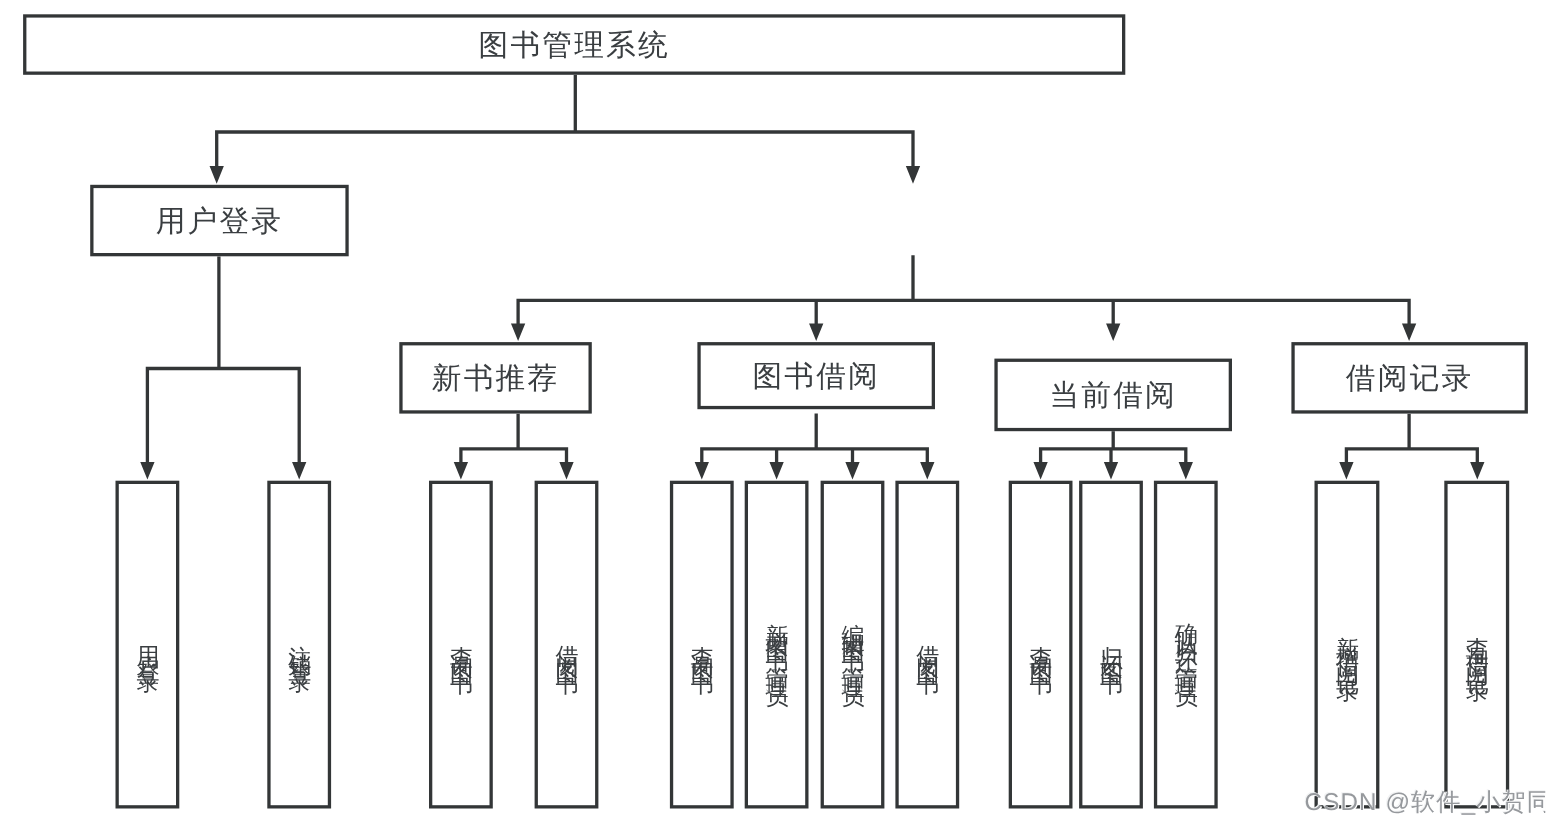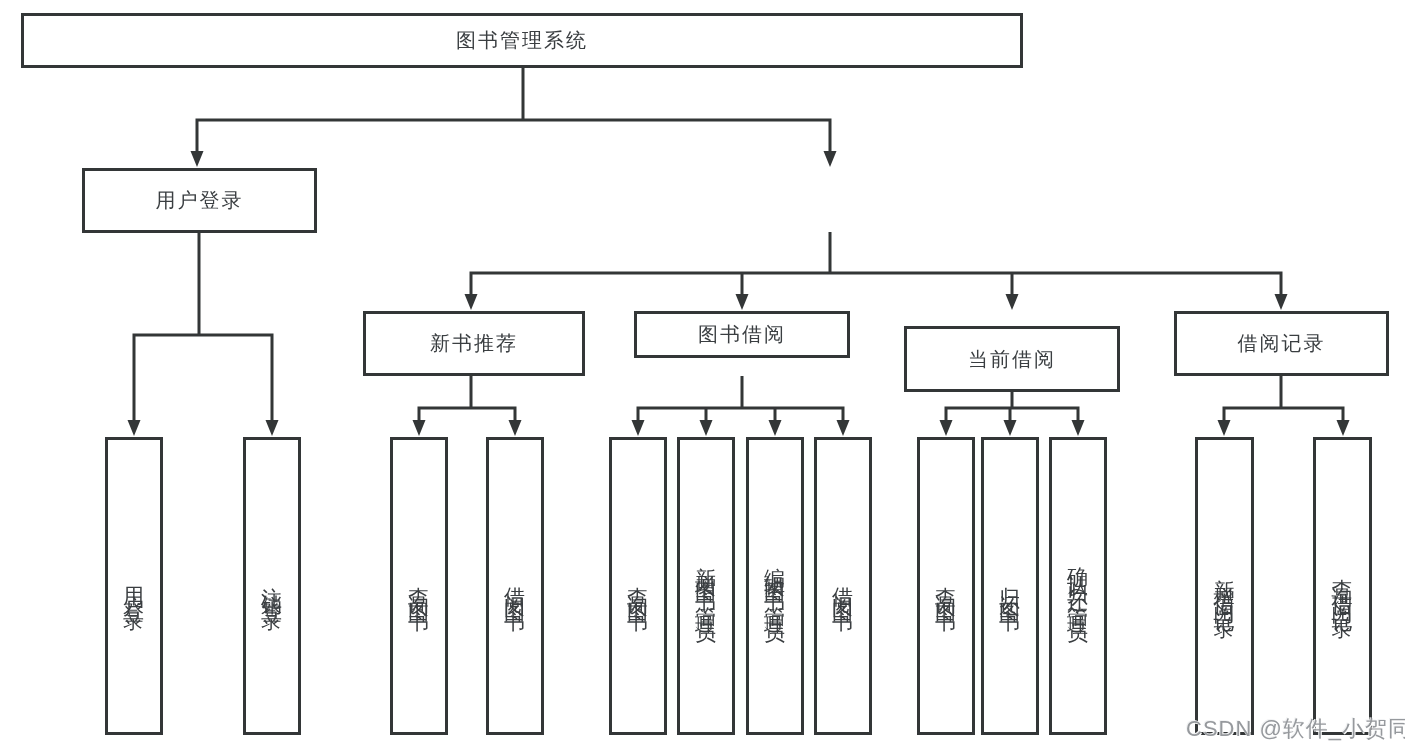--- a/index.html
+++ b/index.html
@@ -22,21 +22,21 @@
     box-sizing: border-box;
     border: 3px solid #333637;
     background: #ffffff;
     color: #3a3e41;
     display: flex;
     align-items: center;
     justify-content: center;
     text-align: center;
   }
   .h-box {
-    font-size: 20px;
+    font-size: 27px;
     letter-spacing: 2px;
     white-space: nowrap;
   }
   .v-box {
     writing-mode: vertical-rl;
     text-orientation: mixed;
     font-size: 21px;
     letter-spacing: 8px;
     line-height: 1;
   }
@@ -83,22 +83,22 @@
              M1003.5,420 L1016.5,420 L1010,436 Z
              M1071.5,420 L1084.5,420 L1078,436 Z
              M1217.5,420 L1230.5,420 L1224,436 Z
              M1336.5,420 L1349.5,420 L1343,436 Z"></path>
   </svg>
 
   <div class="node h-box" style="left:21px; top:13px; width:1002px; height:55px;">图书管理系统</div>
 
   <div class="node h-box" style="left:82px; top:168px; width:235px; height:65px;">用户登录</div>
 
-  <div class="node h-box" style="left:363px; top:311px; width:222px; height:65px;">新书推荐</div>
-  <div class="node h-box" style="left:634px; top:311px; width:216px; height:47px;">图书借阅</div>
+  <div class="node h-box" style="left:363px; top:311px; width:175px; height:65px;">新书推荐</div>
+  <div class="node h-box" style="left:634px; top:311px; width:216px; height:61px;">图书借阅</div>
   <div class="node h-box" style="left:904px; top:326px; width:216px; height:66px;">当前借阅</div>
   <div class="node h-box" style="left:1174px; top:311px; width:215px; height:65px;">借阅记录</div>
 
   <div class="node v-box" style="left:105px; top:437px; width:58px; height:298px;">用户登录</div>
   <div class="node v-box" style="left:243px; top:437px; width:58px; height:298px;">注销登录</div>
 
   <div class="node v-box" style="left:390px; top:437px; width:58px; height:298px;">查询图书</div>
   <div class="node v-box" style="left:486px; top:437px; width:58px; height:298px;">借阅图书</div>
 
   <div class="node v-box" style="left:609px; top:437px; width:58px; height:298px;">查询图书</div>

